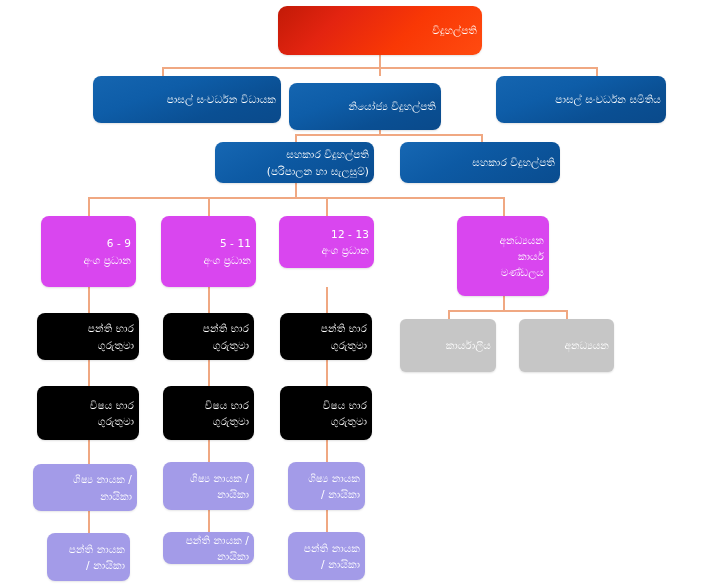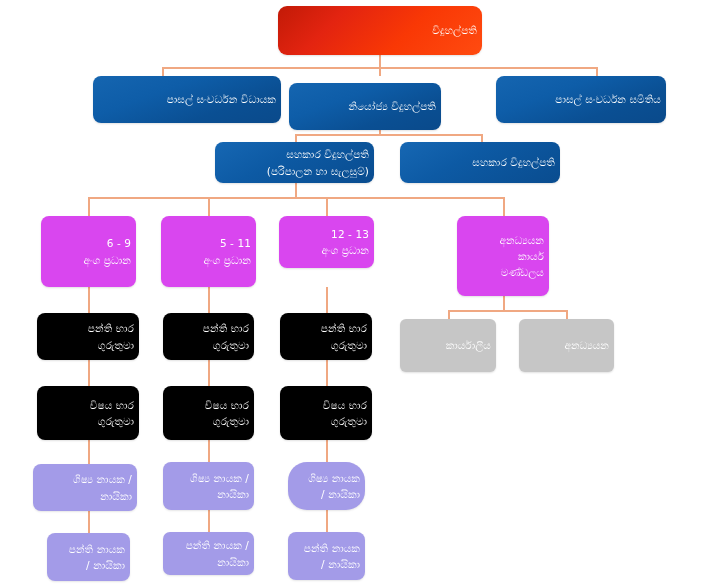--- a/index.html
+++ b/index.html
@@ -253,35 +253,35 @@
     </span>
   </div>
 
   <div class="node n-purple" style="left:163px; top:462px; width:91px; height:48px;">
     <span class="lines">
       <span class="l">ශිෂ්‍ය නායක /</span>
       <span class="l">නායිකා</span>
     </span>
   </div>
 
-  <div class="node n-purple" style="left:288px; top:462px; width:77px; height:48px;border-radius:19px;">
+  <div class="node n-purple" style="left:288px; top:462px; width:77px; height:48px;">
     <span class="lines">
       <span class="l">ශිෂ්‍ය නායක</span>
       <span class="l">/ නායිකා</span>
     </span>
   </div>
 
   <div class="node n-purple" style="left:47px; top:533px; width:83px; height:48px;">
     <span class="lines">
       <span class="l">පන්ති නායක</span>
       <span class="l">/ නායිකා</span>
     </span>
   </div>
 
-  <div class="node n-purple" style="left:163px; top:532px; width:91px; height:43px;border-radius:7px;">
+  <div class="node n-purple" style="left:163px; top:532px; width:91px; height:32px;">
     <span class="lines">
       <span class="l">පන්ති නායක /</span>
       <span class="l">නායිකා</span>
     </span>
   </div>
 
   <div class="node n-purple" style="left:288px; top:532px; width:77px; height:48px;">
     <span class="lines">
       <span class="l">පන්ති නායක</span>
       <span class="l">/ නායිකා</span>

